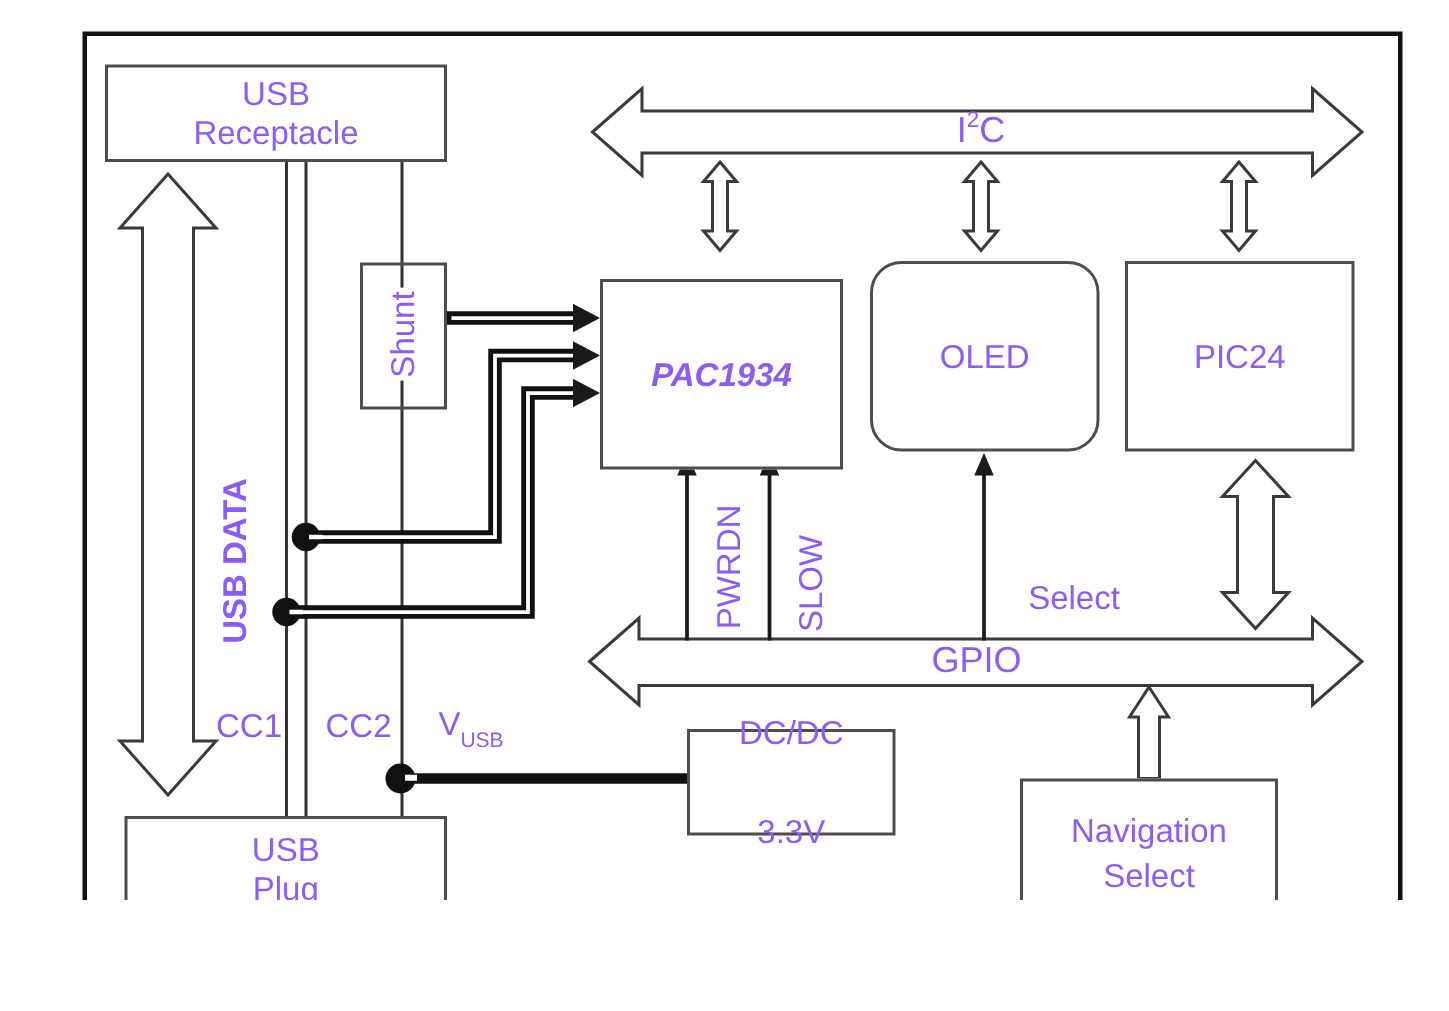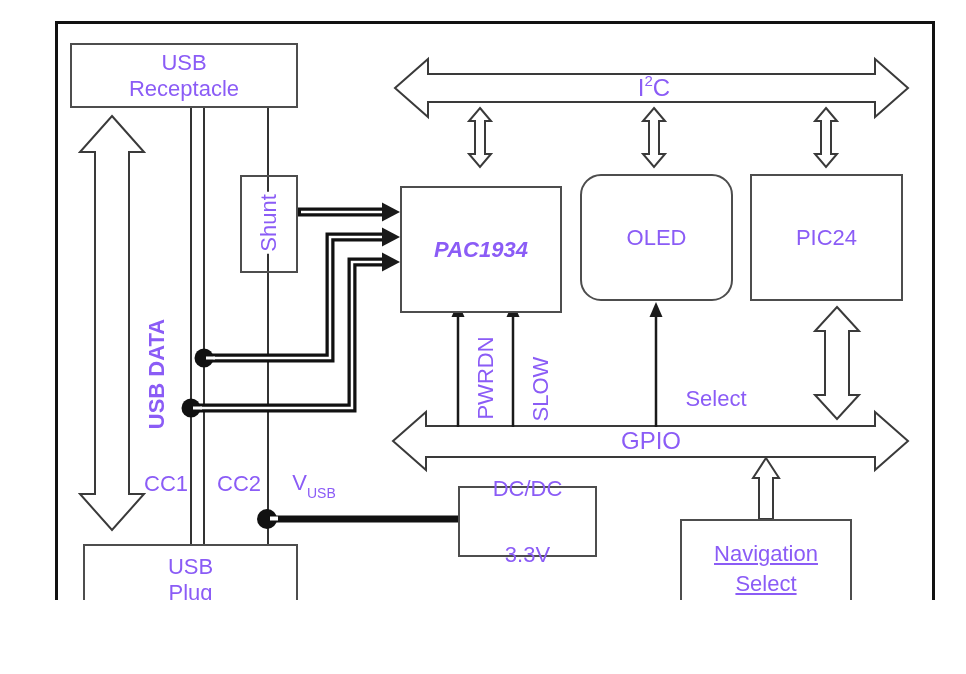--- a/index.html
+++ b/index.html
@@ -112,21 +112,21 @@
 
   <div class="box" style="left:750px; top:174px; width:153px; height:127px;justify-content:center;">
     <div>PIC24</div>
   </div>
 
   <div class="box lh34" style="left:458px; top:486px; width:139px; height:71px;gap:32px;">
     <div>DC/DC</div>
     <div>3.3V</div>
   </div>
 
-  <div class="box lh30" style="left:680px; top:519px; width:172px; height:100px;text-decoration:underline;">
+  <div class="box lh30" style="left:680px; top:519px; width:172px; height:100px;">
     <div>Navigation</div>
     <div>Select</div>
   </div>
 
   <div class="box" style="left:83px; top:544px; width:215px; height:71px;">
     <div>USB</div>
     <div>Plug</div>
   </div>
 
   <div class="lbl busfont" style="left:654px; top:87px;">

